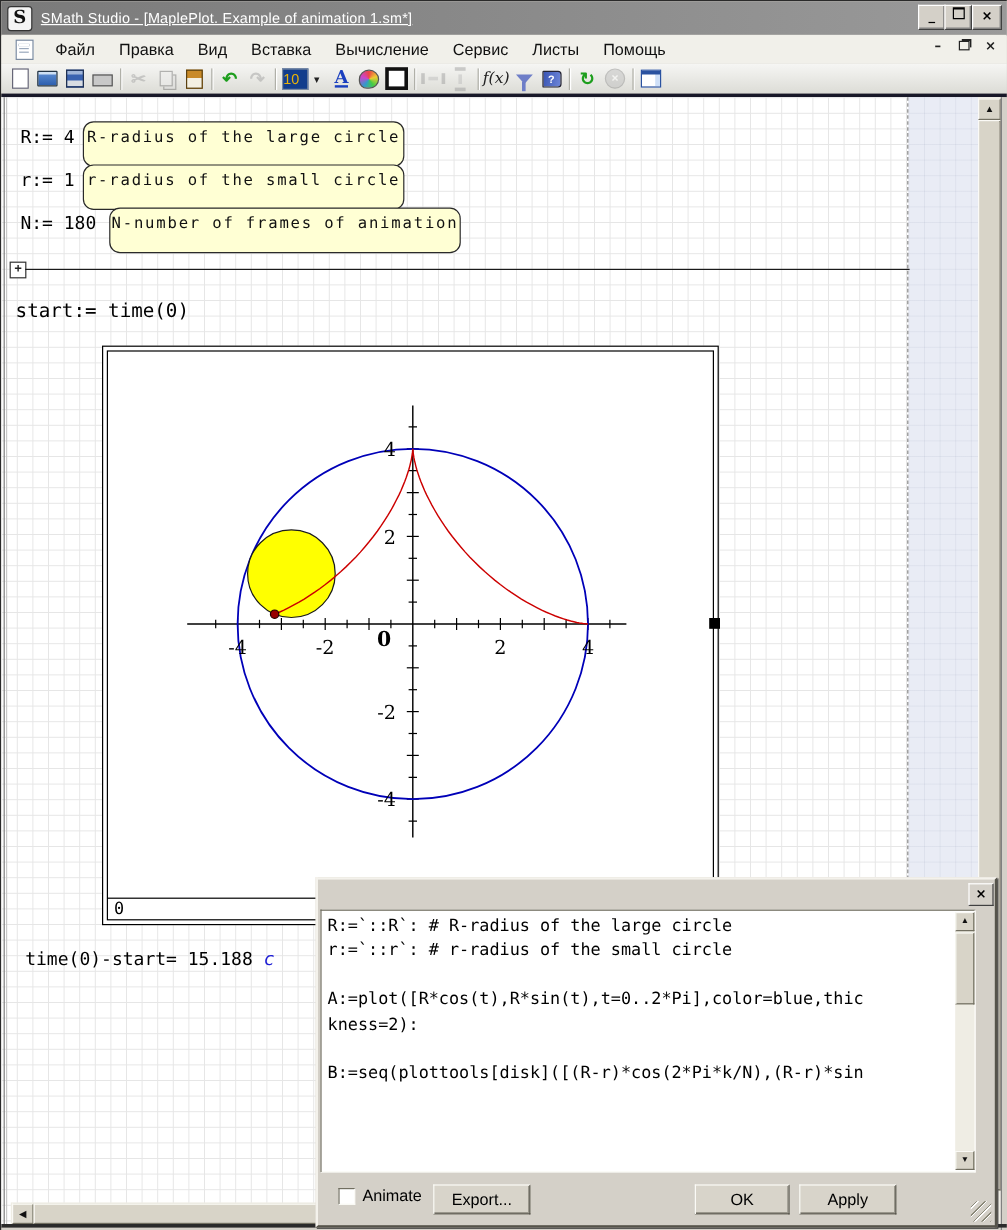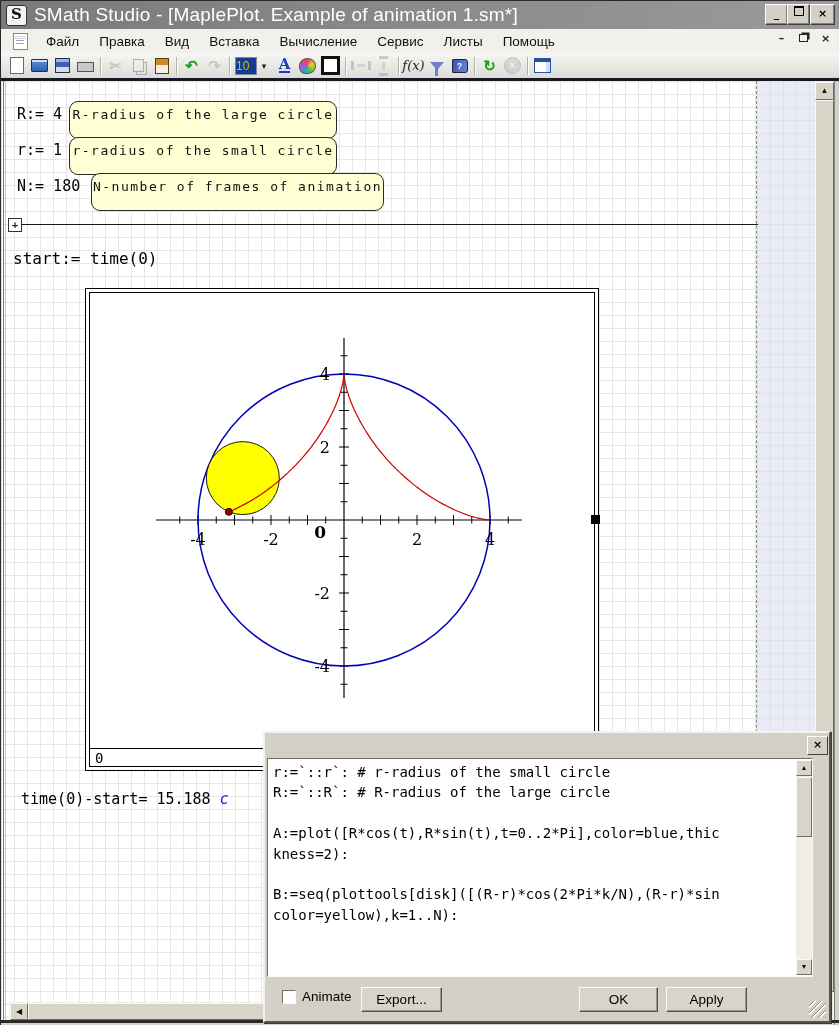--- a/index.html
+++ b/index.html
@@ -6,21 +6,21 @@
   body{font-family:"Liberation Sans",sans-serif;background:#d4d0c8;}
   #app{position:relative;width:839px;height:1025px;background:#d4d0c8;overflow:hidden;
        border-left:1px solid #2a2a2a;border-top:1px solid #2a2a2a;box-sizing:border-box;}
   .abs{position:absolute;}
 
   
   #titlebar{left:0;top:0;width:839px;height:28px;background:linear-gradient(90deg,#7a7a7a,#9a9a9a);
             display:flex;align-items:center;border-bottom:1px solid #5a5a5a;}
   #app-icon{width:19px;height:19px;margin:0 7px 0 5px;background:#f4f4f4;border:1px solid #333;
             border-radius:3px;color:#111;font:bold 15px/17px "DejaVu Serif",serif;text-align:center;}
-  #title-text{color:#fff;font-size:19px;letter-spacing:.2px;}
+  #title-text{color:#fff;font-size:12px;letter-spacing:.2px;text-decoration:underline;}
   .winbtn{width:21px;height:19px;background:#d4d0c8;border:1px solid;border-color:#fff #404040 #404040 #fff;
           box-shadow:inset -1px -1px 0 #808080;font:bold 11px/17px "DejaVu Sans",sans-serif;
           text-align:center;color:#000;}
   #btn-min{left:764px;top:3px;}
   #btn-max{left:786px;top:3px;}
   #btn-close{left:809px;top:3px;width:23px;}
   .sq{display:inline-block;width:8px;height:7px;border:1px solid #000;border-top-width:2px;vertical-align:1px;}
 
   
   #menubar{left:0;top:28px;width:839px;height:24px;background:#f1f0ea;display:flex;align-items:center;}
@@ -341,28 +341,27 @@
   <div class="abs sb-thumb" id="vscroll-thumb"></div>
   <div class="abs sb-track" id="hscroll"></div>
   <div class="abs sb-btn" id="hscroll-left">◀</div>
   <div class="abs sb-thumb" id="hscroll-thumb"></div>
   <div class="abs" id="rightframe"></div>
   <div class="abs" id="bottomline"></div>
 
   <div class="abs" id="dialog"></div>
   <div class="abs" id="dlg-close">×</div>
   <div class="abs" id="script-area">
+      <div class="script-line">R:=`::R`: # R-radius of the large circle</div>
       <div class="script-line">r:=`::r`: # r-radius of the small circle</div>
-      <div class="script-line">R:=`::R`: # R-radius of the large circle</div>
       <div class="script-line"></div>
       <div class="script-line">A:=plot([R*cos(t),R*sin(t),t=0..2*Pi],color=blue,thic</div>
       <div class="script-line">kness=2):</div>
       <div class="script-line"></div>
       <div class="script-line">B:=seq(plottools[disk]([(R-r)*cos(2*Pi*k/N),(R-r)*sin</div>
-      <div class="script-line">color=yellow),k=1..N):</div>
     </div>
   <div class="abs sb-track" id="dlg-vscroll"></div>
   <div class="abs sb-btn" id="dlg-vs-up">▲</div>
   <div class="abs sb-btn" id="dlg-vs-down">▼</div>
   <div class="abs sb-thumb" id="dlg-vs-thumb"></div>
   <div class="abs" id="cb-animate"></div>
   <div class="abs" id="lbl-animate">Animate</div>
   <div class="abs dlg-btn" id="btn-export">Export...</div>
   <div class="abs dlg-btn" id="btn-ok">OK</div>
   <div class="abs dlg-btn" id="btn-apply">Apply</div>

